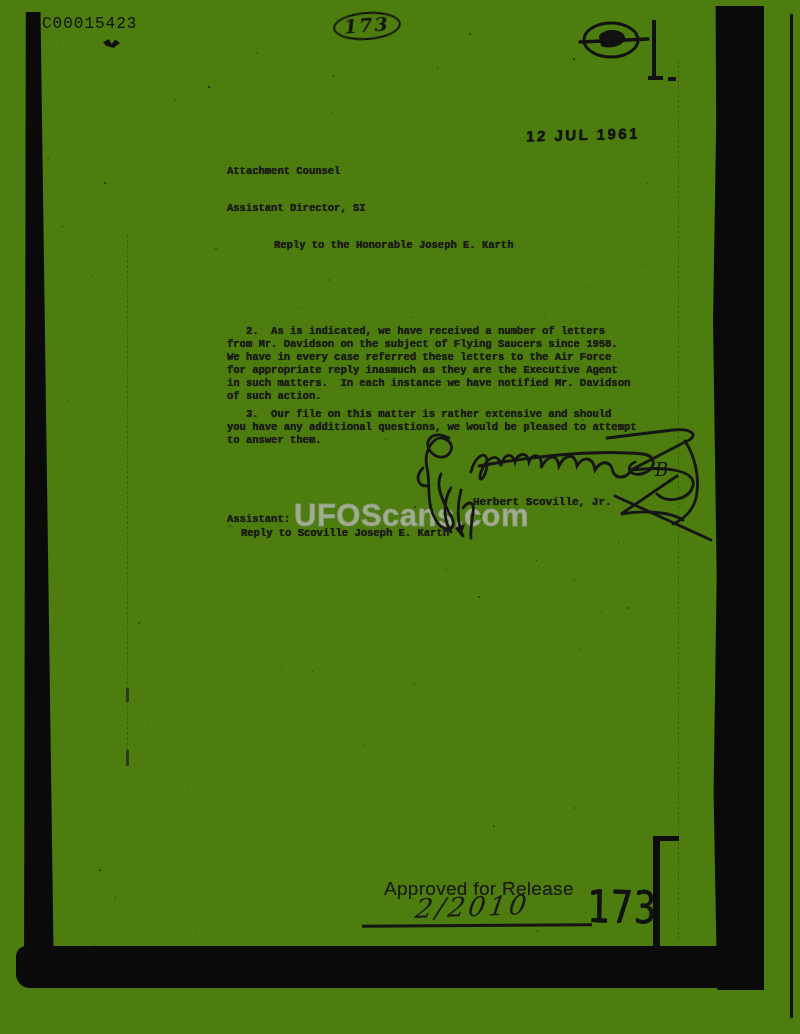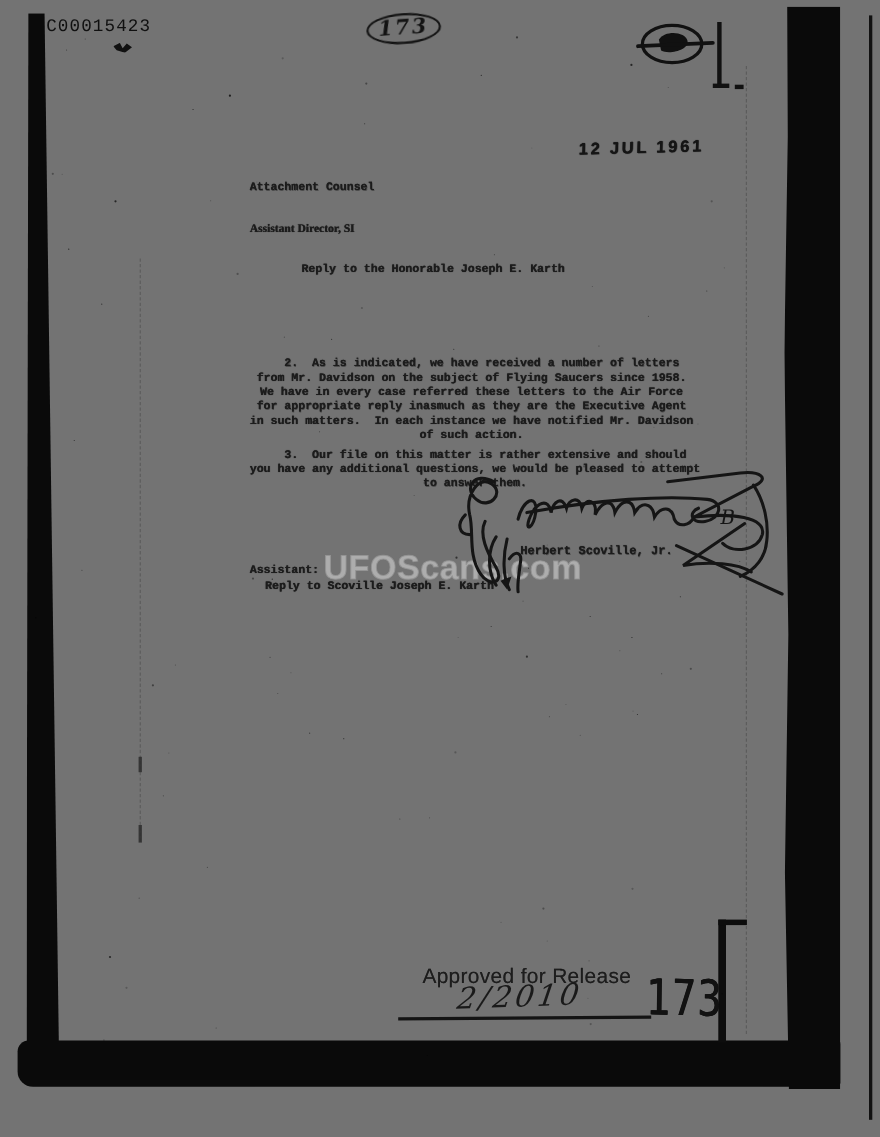--- a/index.html
+++ b/index.html
@@ -1,18 +1,18 @@
 <!DOCTYPE html>
 <html><head>
 <meta charset="utf-8">
 <style>
   html,body{margin:0;padding:0;}
   body{width:800px;height:1034px;background:#ffffff;overflow:hidden;position:relative;
        font-family:"Liberation Sans",sans-serif;}
-  .page{position:absolute;left:0;top:0;width:800px;height:1034px;background:#737373;text-align:center;}
+  .page{position:absolute;left:0;top:0;width:800px;height:1034px;background:#4d7c0f;}
 
   
   .bar-left{position:absolute;left:24px;top:12px;width:30px;height:974px;background:#0a0a0a;
             clip-path:polygon(6% 0,55% 0,100% 100%,0 100%);filter:blur(.4px);}
   .bar-bottom{position:absolute;left:16px;top:946px;width:748px;height:42px;background:#0a0a0a;
               border-radius:10px 3px 4px 14px;filter:blur(.5px);}
   .band-right{position:absolute;left:712px;top:6px;width:52px;height:984px;background:#0a0a0a;
               clip-path:polygon(7% 0,100% 0,100% 100%,10% 100%,3% 80%,9% 58%,2% 32%,8% 12%);
               filter:blur(.6px);}
   .line-right{position:absolute;left:790px;top:14px;width:3px;height:1004px;background:#111;}
@@ -89,21 +89,21 @@
     <path d="M2,25 L70,22" stroke="#111" stroke-width="3.5" fill="none" stroke-linecap="round"></path>
   </svg>
 
   <div class="corner-mark-tr-v"></div>
   <div class="corner-mark-tr-f"></div>
   <div class="corner-mark-tr-d"></div>
 
   <div class="datestamp">12 JUL 1961</div>
 
   <div class="typed" style="left:227px;top:165px;">Attachment Counsel</div>
-  <div class="typed" style="left:227px;top:202px;font-family:Liberation Serif, serif;">Assistant Director, SI</div>
+  <div class="typed" style="left:227px;top:202px;">Assistant Director, SI</div>
   <div class="typed" style="left:227px;top:239px;margin-left:47px;">Reply to the Honorable Joseph E. Karth</div>
 
   <div class="typed" style="left:227px;top:325px;">   2.  As is indicated, we have received a number of letters
 from Mr. Davidson on the subject of Flying Saucers since 1958.
 We have in every case referred these letters to the Air Force
 for appropriate reply inasmuch as they are the Executive Agent
 in such matters.  In each instance we have notified Mr. Davidson
 of such action.</div>
   <div class="typed" style="left:227px;top:408px;">   3.  Our file on this matter is rather extensive and should
 you have any additional questions, we would be pleased to attempt

